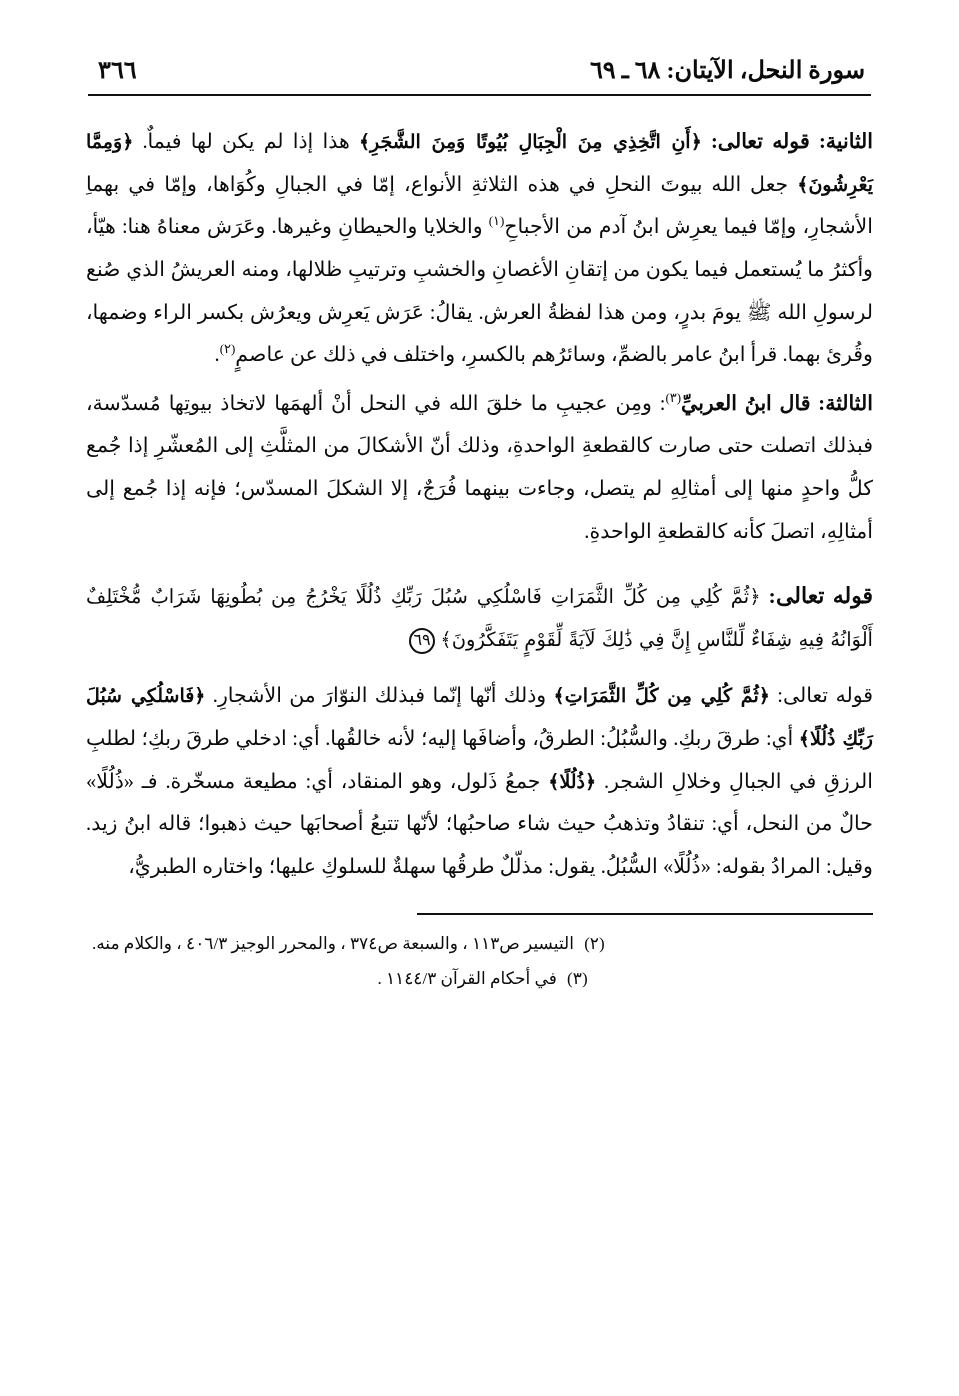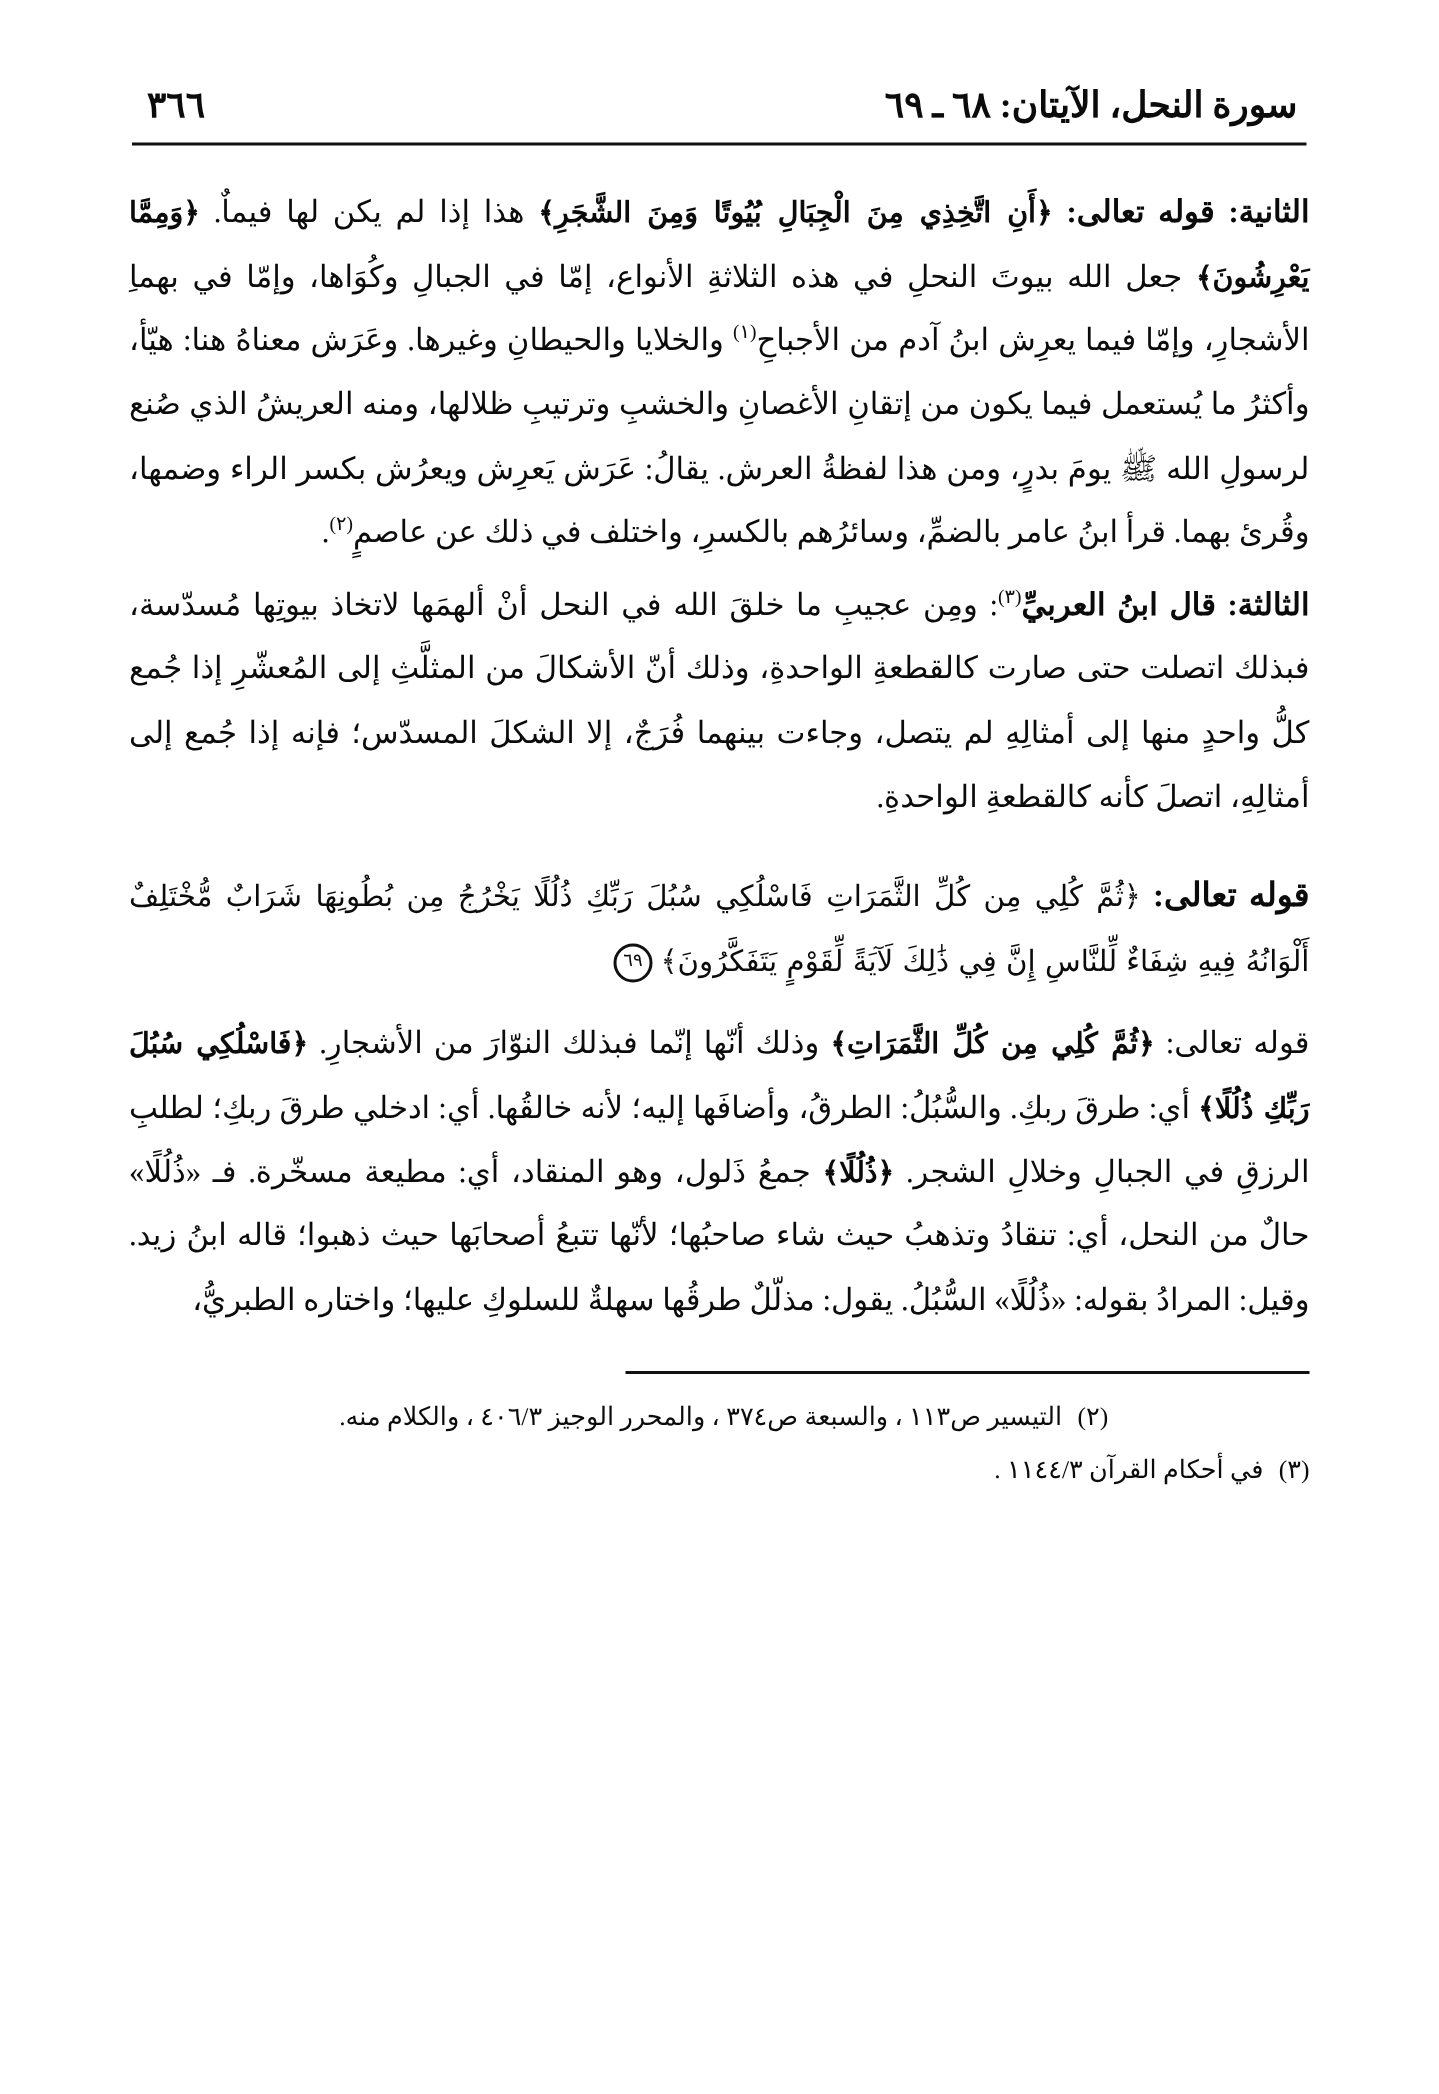--- a/index.html
+++ b/index.html
@@ -88,21 +88,21 @@
     font-size: 19.5px;
   }
   .ayah-mark {
     display: inline-block;
     border: 2px solid #111;
     border-radius: 50%;
     width: 22px;
     height: 22px;
     line-height: 19px;
     text-align: center;
-    font-size: 12px;
+    font-size: 16px;
     vertical-align: middle;
   }
 
   
   .footnote-rule {
     width: 58%;
     height: 1.5px;
     background: #111;
     margin: 26px 0 12px auto;
   }
@@ -112,23 +112,23 @@
     text-align: right;
     padding-left: 6px;
   }
   .footnote {
     margin: 0 0 2px 0;
   }
   .fn-num {
     margin-left: 6px;
   }
   .fn-1 { text-align: right; }
-  .fn-2 { text-align: center; }
+  .fn-2 { text-align: left; }
   .fn-3 { text-align: left; padding-left: 0; padding-right: 0; }
-  .fn-3-inner { display: block; text-align: right; direction: rtl; }
+  .fn-3-inner { display: block; text-align: center; direction: rtl; }
 </style>
 </head>
 <body>
 
 <div class="page">
 
   <div class="header">
     <div class="header-title">سورة النحل، الآيتان: ٦٨ ـ ٦٩</div>
     <div class="header-page-number">٣٦٦</div>
   </div>

